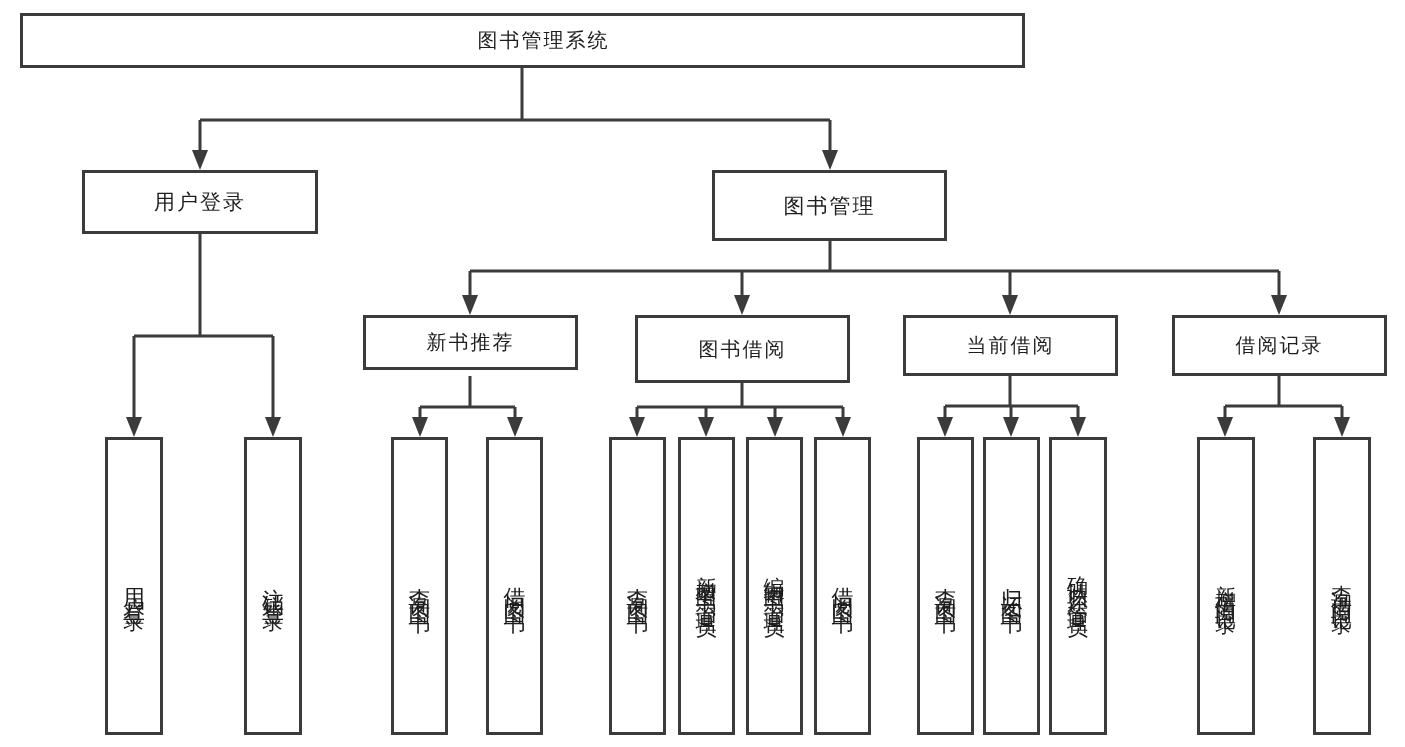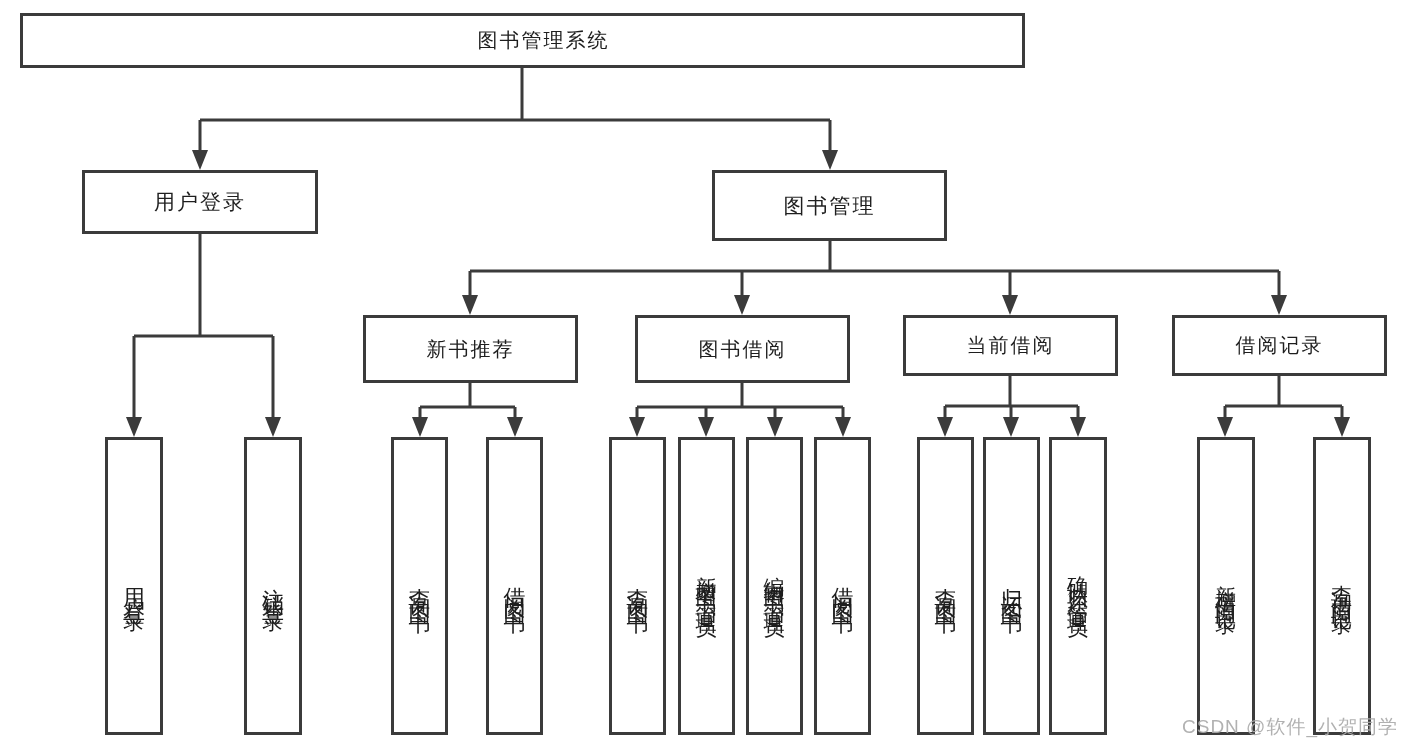--- a/index.html
+++ b/index.html
@@ -94,21 +94,21 @@
       <polygon points="1217,417 1233,417 1225,437"></polygon>
       <polygon points="1334,417 1350,417 1342,437"></polygon>
     </g>
   </svg>
 
   <div class="hnode" style="left:20px; top:13px; width:1005px; height:55px; font-size:20px;padding-left:42px;">图书管理系统</div>
 
   <div class="hnode" style="left:82px; top:170px; width:236px; height:64px;">用户登录</div>
   <div class="hnode" style="left:712px; top:170px; width:235px; height:71px;">图书管理</div>
 
-  <div class="hnode" style="left:363px; top:315px; width:215px; height:68px; font-size:20px;">新书推荐</div>
+  <div class="hnode" style="left:363px; top:315px; width:215px; height:55px; font-size:20px;">新书推荐</div>
   <div class="hnode" style="left:635px; top:315px; width:215px; height:68px; font-size:20px;">图书借阅</div>
   <div class="hnode" style="left:903px; top:315px; width:215px; height:61px; font-size:20px;">当前借阅</div>
   <div class="hnode" style="left:1172px; top:315px; width:215px; height:61px; font-size:20px;">借阅记录</div>
 
   <div class="vnode" style="left:105px; width:58px;">用户登录</div>
   <div class="vnode" style="left:244px; width:58px;">注销登录</div>
 
   <div class="vnode" style="left:391px; width:57px;">查询图书</div>
   <div class="vnode" style="left:486px; width:57px;">借阅图书</div>
 
@@ -117,15 +117,14 @@
   <div class="vnode dense" style="left:746px; width:57px;">编辑图书（管理员）</div>
   <div class="vnode" style="left:814px; width:57px;">借阅图书</div>
 
   <div class="vnode" style="left:917px; width:57px;">查询图书</div>
   <div class="vnode" style="left:983px; width:57px;">归还图书</div>
   <div class="vnode dense" style="left:1049px; width:58px;">确认归还（管理员）</div>
 
   <div class="vnode dense" style="left:1197px; width:58px;">新增借阅记录</div>
   <div class="vnode dense" style="left:1313px; width:58px;">查询借阅记录</div>
 
-  <div id="watermark">CSDN @软件_小贺同学</div>
 
 </div>
 
 </body></html>

